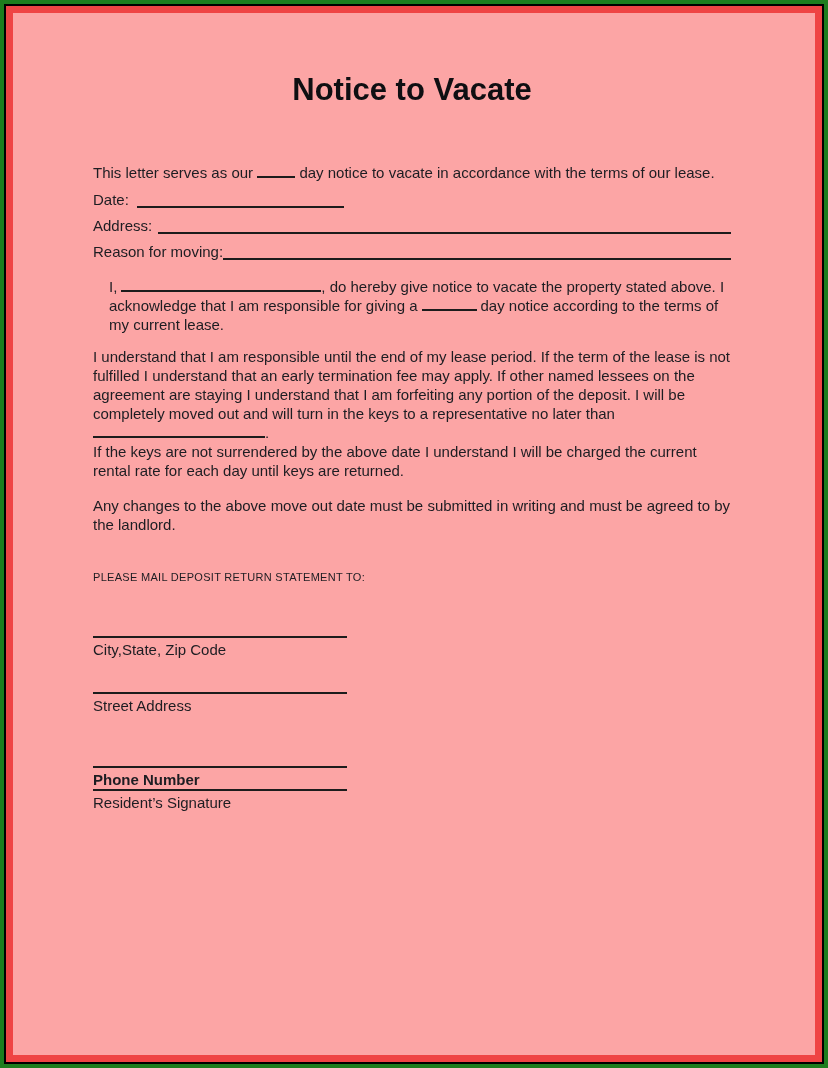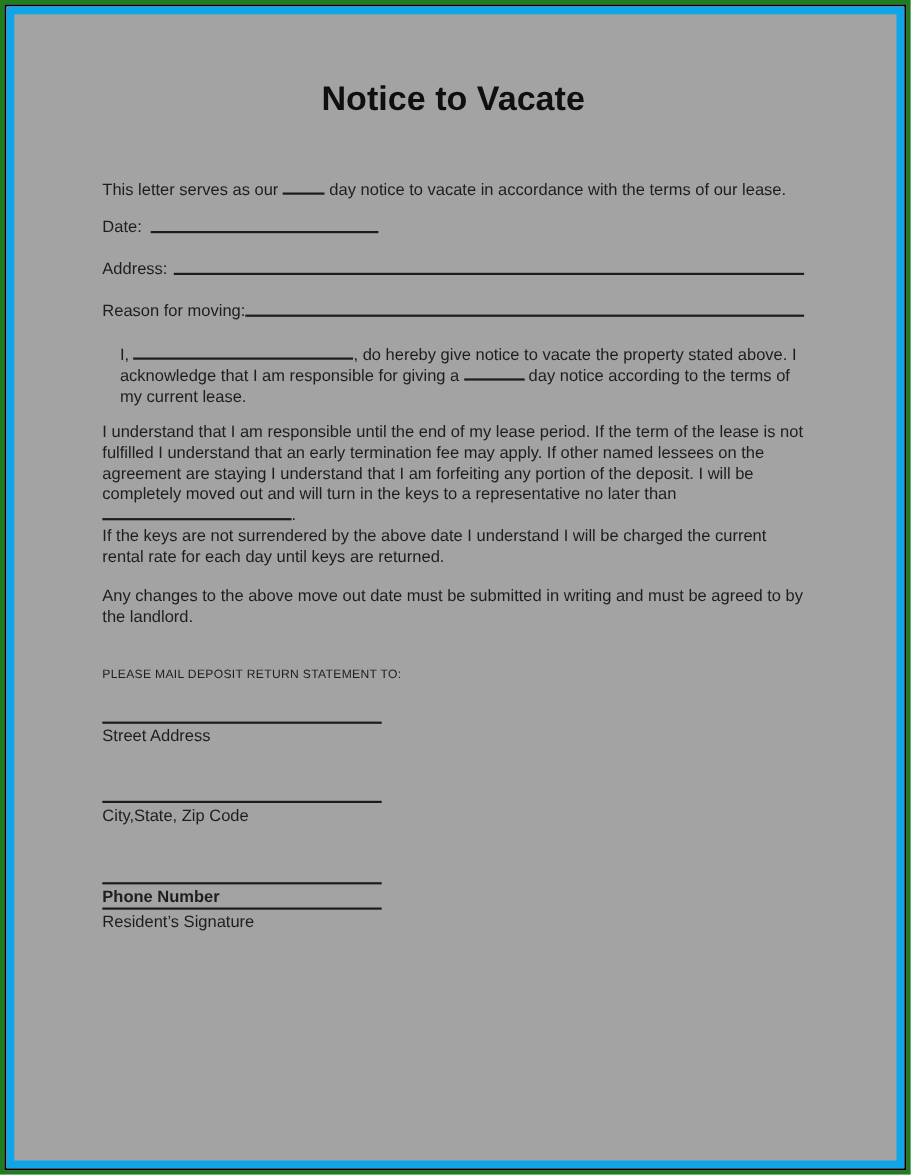--- a/index.html
+++ b/index.html
@@ -16,22 +16,22 @@
     border: 4px solid #1e7d1e;
   }
   .frame-black {
     width: 100%;
     height: 100%;
     border: 2px solid #000000;
   }
   .frame-inner {
     width: 100%;
     height: 100%;
-    border: 7px solid #0ea5e9;
-    background: #a3a3a3;
+    border: 7px solid #ef4444;
+    background: #fca5a5;
     overflow: hidden;
   }
   .content {
     padding: 0 84px 0 80px;
   }
   .doc-title {
     margin-top: 58px;
     text-align: center;
     font-size: 31px;
     font-weight: 700;
@@ -48,23 +48,23 @@
     border-bottom: 2px solid #1c1c1c;
     height: 14px;
     vertical-align: baseline;
   }
   .blank-intro   { width: 38px; }
   .blank-date    { width: 207px; margin-left: 8px; }
   .blank-name    { width: 200px; margin-left: 4px; }
   .blank-days    { width: 55px;  margin: 0 4px; }
   .blank-moveout { width: 172px; }
   .field-row {
-    margin-top: 16px;
+    margin-top: 4px;
     display: flex;
-    align-items: flex-start;
+    align-items: flex-end;
     height: 22px;
     font-size: 15px;
   }
   .field-row .flex-line {
     flex: 1;
     border-bottom: 2px solid #1c1c1c;
     height: 14px;
   }
   .flex-line.gap { margin-left: 6px; }
   .decl    { margin-top: 17px; margin-left: 16px; }
@@ -126,28 +126,28 @@
 
         <p class="resp"><span>I understand that I am responsible until the end of my lease period. If the term of the lease is not fulfilled I understand that an early termination fee may apply. If other named lessees on the agreement are staying I understand that I am forfeiting any portion of the deposit. I will be completely moved out and will turn in the keys to a representative no later than</span>
           <span class="blank blank-moveout"></span><span>.</span></p>
 
         <p class="keys">If the keys are not surrendered by the above date I understand I will be charged the current rental rate for each day until keys are returned.</p>
 
         <p class="changes">Any changes to the above move out date must be submitted in writing and must be agreed to by the landlord.</p>
 
         <div class="mail-heading">PLEASE MAIL DEPOSIT RETURN STATEMENT TO:</div>
 
+        <div class="sig-block sig-city">
+          <div class="sig-rule"></div>
+          <div class="sig-label">City,State, Zip Code</div>
+        </div>
+
         <div class="sig-block sig-street">
           <div class="sig-rule"></div>
           <div class="sig-label">Street Address</div>
-        </div>
-
-        <div class="sig-block sig-city">
-          <div class="sig-rule"></div>
-          <div class="sig-label">City,State, Zip Code</div>
         </div>
 
         <div class="sig-block sig-phone">
           <div class="sig-rule"></div>
           <div class="sig-label">Phone Number</div>
         </div>
 
         <div class="sig-block sig-resident">
           <div class="sig-rule"></div>
           <div class="sig-label">Resident’s Signature</div>

